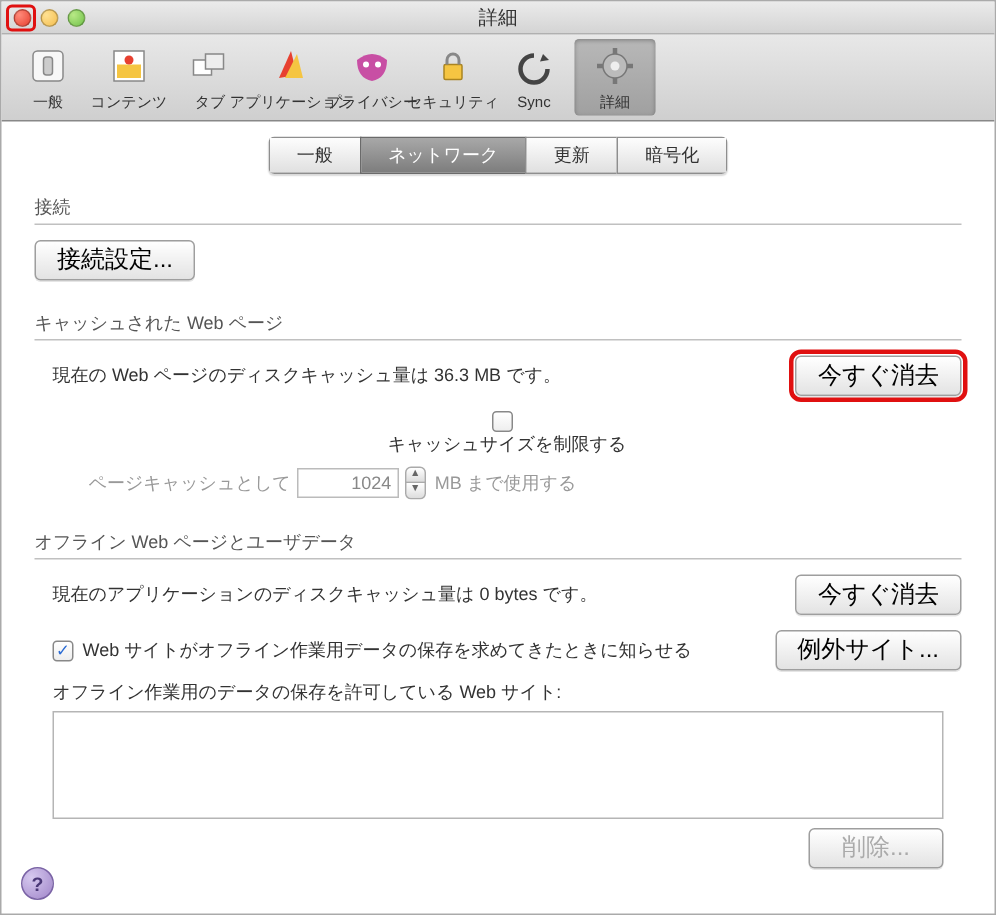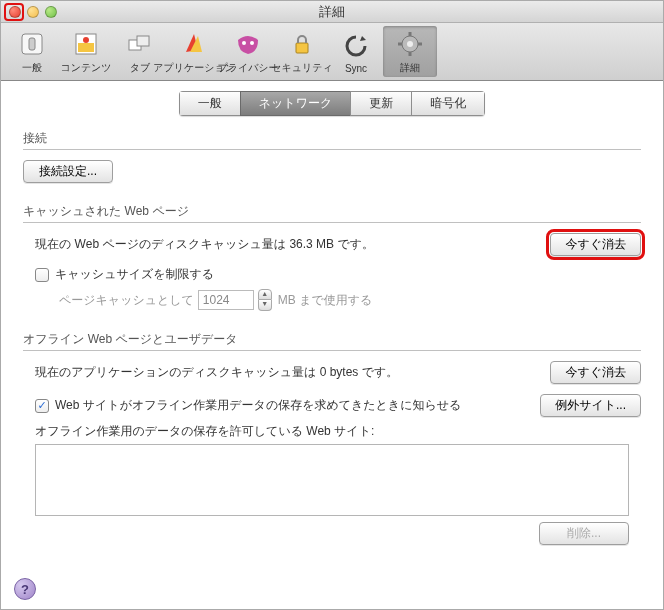--- a/index.html
+++ b/index.html
@@ -128,34 +128,35 @@
   display: flex;
   align-items: center;
   margin: 6px 0 10px;
 }
 .row-text { flex: 1; padding-left: 12px; }
 .mac-button {
   background: linear-gradient(to bottom, #ffffff, #e3e3e3);
   border: 1px solid #9e9e9e;
   border-radius: 4px;
   padding: 2px 14px;
-  font-size: 12px;
+  font-size: 16px;
   min-width: 90px;
   cursor: pointer;
   box-shadow: 0 1px 0 rgba(0,0,0,0.1);
 }
 .mac-button.highlighted {
   outline: 3px solid #e01010;
   outline-offset: 1px;
 }
 .checkbox-row {
   display: flex;
   align-items: center;
   padding-left: 12px;
   margin: 4px 0;
+  flex-direction: column;
 }
 .checkbox {
   width: 14px; height: 14px;
   border: 1px solid #888;
   border-radius: 3px;
   background: linear-gradient(to bottom,#fff,#eee);
   margin-right: 6px;
   display: flex;
   align-items: center;
   justify-content: center;
@@ -163,22 +164,22 @@
   color: #2a6bd4;
 }
 .sub-setting {
   display: flex;
   align-items: center;
   padding-left: 36px;
   margin: 6px 0 14px;
   color: #999;
 }
 .numfield {
-  width: 56px;
-  text-align: left;
+  width: 68px;
+  text-align: right;
   padding: 2px 4px;
   border: 1px solid #bbb;
   border-radius: 0;
   background: #fff;
   font-size: 12px;
   margin: 0 4px;
   color: #888;
 }
 .stepper {
   display: flex;

